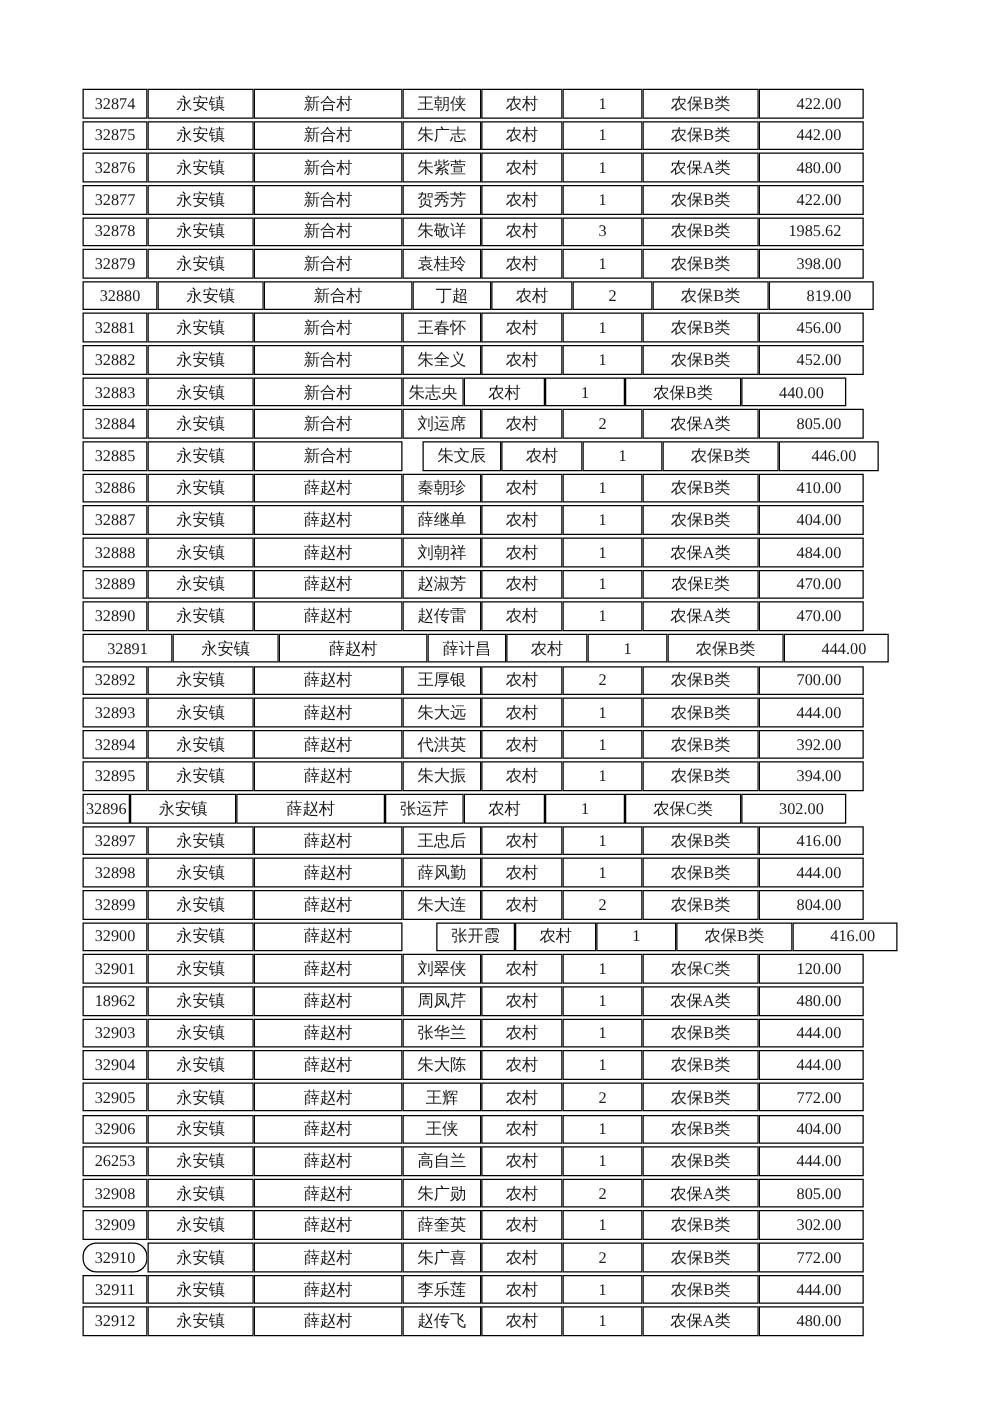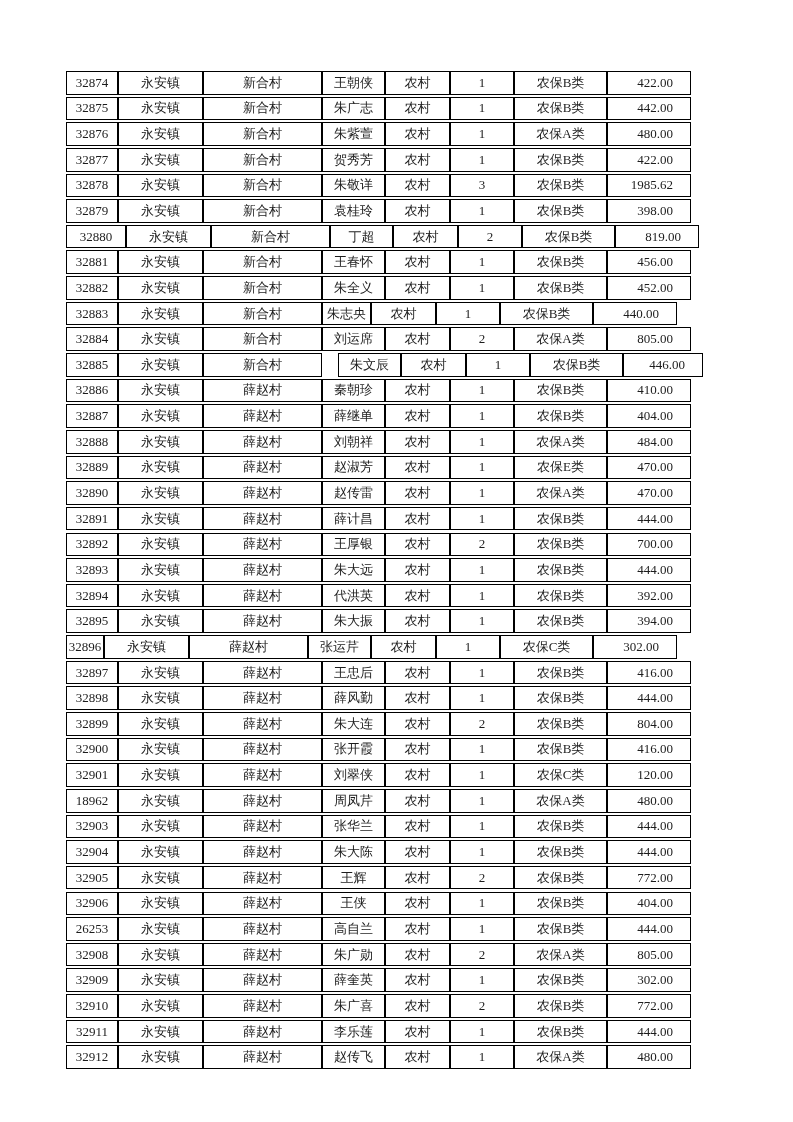--- a/index.html
+++ b/index.html
@@ -213,21 +213,21 @@
         <div class="cell" style="width: 52px;">32890</div>
         <div class="cell" style="width: 85px;">永安镇</div>
         <div class="cell" style="width: 119px;">薛赵村</div>
         <div class="cell" style="width: 63px;">赵传雷</div>
         <div class="cell" style="width: 65px;">农村</div>
         <div class="cell" style="width: 64px;">1</div>
         <div class="cell" style="width: 93px;">农保A类</div>
         <div class="cell amount" style="width: 84px;">470.00</div>
       </div>
       <div class="row">
-        <div class="cell" style="width: 52px;">32891</div>
+        <div class="cell" style="width: 72px;">32891</div>
         <div class="cell" style="width: 85px;">永安镇</div>
         <div class="cell" style="width: 119px;">薛赵村</div>
         <div class="cell" style="width: 63px;">薛计昌</div>
         <div class="cell" style="width: 65px;">农村</div>
         <div class="cell" style="width: 64px;">1</div>
         <div class="cell" style="width: 93px;">农保B类</div>
         <div class="cell amount" style="width: 84px;">444.00</div>
       </div>
       <div class="row">
         <div class="cell" style="width: 52px;">32892</div>
@@ -306,21 +306,21 @@
         <div class="cell" style="width: 63px;">朱大连</div>
         <div class="cell" style="width: 65px;">农村</div>
         <div class="cell" style="width: 64px;">2</div>
         <div class="cell" style="width: 93px;">农保B类</div>
         <div class="cell amount" style="width: 84px;">804.00</div>
       </div>
       <div class="row">
         <div class="cell" style="width: 52px;">32900</div>
         <div class="cell" style="width: 85px;">永安镇</div>
         <div class="cell" style="width: 119px;">薛赵村</div>
-        <div class="cell" style="width: 63px;">张开霞</div>
+        <div class="cell" style="width: 63px; margin-left: 27px;">张开霞</div>
         <div class="cell" style="width: 65px;">农村</div>
         <div class="cell" style="width: 64px;">1</div>
         <div class="cell" style="width: 93px;">农保B类</div>
         <div class="cell amount" style="width: 84px;">416.00</div>
       </div>
       <div class="row">
         <div class="cell" style="width: 52px;">32901</div>
         <div class="cell" style="width: 85px;">永安镇</div>
         <div class="cell" style="width: 119px;">薛赵村</div>
         <div class="cell" style="width: 63px;">刘翠侠</div>
@@ -403,21 +403,21 @@
         <div class="cell" style="width: 52px;">32909</div>
         <div class="cell" style="width: 85px;">永安镇</div>
         <div class="cell" style="width: 119px;">薛赵村</div>
         <div class="cell" style="width: 63px;">薛奎英</div>
         <div class="cell" style="width: 65px;">农村</div>
         <div class="cell" style="width: 64px;">1</div>
         <div class="cell" style="width: 93px;">农保B类</div>
         <div class="cell amount" style="width: 84px;">302.00</div>
       </div>
       <div class="row">
-        <div class="cell" style="width: 52px;">32910</div>
+        <div class="cell" style="width: 52px; border-radius: 11px;">32910</div>
         <div class="cell" style="width: 85px;">永安镇</div>
         <div class="cell" style="width: 119px;">薛赵村</div>
         <div class="cell" style="width: 63px;">朱广喜</div>
         <div class="cell" style="width: 65px;">农村</div>
         <div class="cell" style="width: 64px;">2</div>
         <div class="cell" style="width: 93px;">农保B类</div>
         <div class="cell amount" style="width: 84px;">772.00</div>
       </div>
       <div class="row">
         <div class="cell" style="width: 52px;">32911</div>

